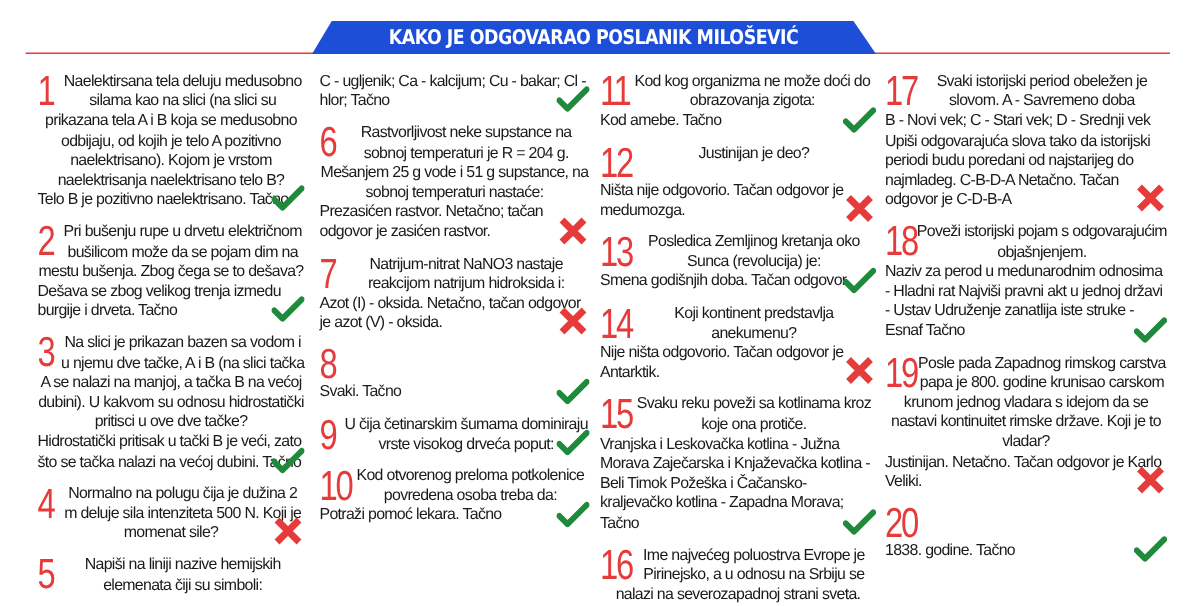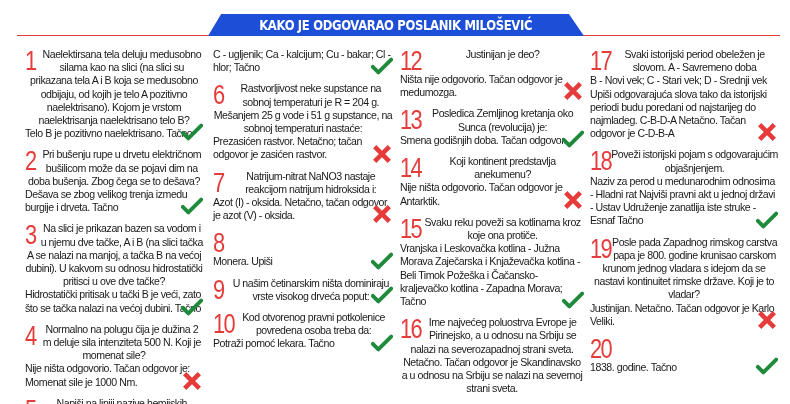--- a/index.html
+++ b/index.html
@@ -45,38 +45,37 @@
   <div class="q">
       <span class="num">1</span>
       <span class="txt">Naelektirsana tela deluju medusobno silama kao na slici (na slici su prikazana tela A i B koja se medusobno odbijaju, od kojih je telo A pozitivno naelektrisano). Kojom je vrstom naelektrisanja naelektrisano telo B?</span>
       <span class="ans">Telo B je pozitivno naelektrisano. Tačno</span>
       <span class="mark"><svg viewBox="0 0 24 20">
           <path d="M2 11 L8 17 L22 3" fill="none" stroke="#1f8a3c" stroke-width="4.2" stroke-linecap="round" stroke-linejoin="round"></path>
         </svg></span>
     </div>
   <div class="q">
       <span class="num">2</span>
-      <span class="txt">Pri bušenju rupe u drvetu električnom bušilicom može da se pojavi dim na doba bušenja. Zbog čega se to dešava?</span>
+      <span class="txt">Pri bušenju rupe u drvetu električnom bušilicom može da se pojam dim na mestu bušenja. Zbog čega se to dešava?</span>
       <span class="ans">Dešava se zbog velikog trenja izmedu burgije i drveta. Tačno</span>
       <span class="mark"><svg viewBox="0 0 24 20">
           <path d="M2 11 L8 17 L22 3" fill="none" stroke="#1f8a3c" stroke-width="4.2" stroke-linecap="round" stroke-linejoin="round"></path>
         </svg></span>
     </div>
   <div class="q">
       <span class="num">3</span>
       <span class="txt">Na slici je prikazan bazen sa vodom i u njemu dve tačke, A i B (na slici tačka A se nalazi na manjoj, a tačka B na većoj dubini). U kakvom su odnosu hidrostatički pritisci u ove dve tačke?</span>
       <span class="ans">Hidrostatički pritisak u tački B je veći, zato što se tačka nalazi na većoj dubini. Tačno</span>
       <span class="mark"><svg viewBox="0 0 24 20">
           <path d="M2 11 L8 17 L22 3" fill="none" stroke="#1f8a3c" stroke-width="4.2" stroke-linecap="round" stroke-linejoin="round"></path>
         </svg></span>
     </div>
   <div class="q">
       <span class="num">4</span>
       <span class="txt">Normalno na polugu čija je dužina 2 m deluje sila intenziteta 500 N. Koji je momenat sile?</span>
-      <span class="ans">Nije ništa odgovorio. Tačan odgovor je: Momenat sile je 1000 Nm.</span>
       <span class="mark"><svg viewBox="0 0 24 20">
           <path d="M4 2 L20 18 M20 2 L4 18" fill="none" stroke="#e63b3b" stroke-width="5" stroke-linecap="butt"></path>
         </svg></span>
     </div>
   <div class="q">
       <span class="num">5</span>
       <span class="txt">Napiši na liniji nazive hemijskih elemenata čiji su simboli:</span>
     </div>
 </div>
 <div class="col c2">
@@ -97,42 +96,50 @@
   <div class="q">
       <span class="num">7</span>
       <span class="txt">Natrijum-nitrat NaNO3 nastaje reakcijom natrijum hidroksida i:</span>
       <span class="ans">Azot (I) - oksida. Netačno, tačan odgovor je azot (V) - oksida.</span>
       <span class="mark"><svg viewBox="0 0 24 20">
           <path d="M4 2 L20 18 M20 2 L4 18" fill="none" stroke="#e63b3b" stroke-width="5" stroke-linecap="butt"></path>
         </svg></span>
     </div>
   <div class="q">
       <span class="num">8</span>
-      <span class="ans">Monera. Upiši</span>
+      <span class="ans">Svaki. Tačno</span>
       <span class="mark"><svg viewBox="0 0 24 20">
           <path d="M2 11 L8 17 L22 3" fill="none" stroke="#1f8a3c" stroke-width="4.2" stroke-linecap="round" stroke-linejoin="round"></path>
         </svg></span>
     </div>
   <div class="q">
       <span class="num">9</span>
-      <span class="txt">U našim četinarskim ništa dominiraju vrste visokog drveća poput:</span>
+      <span class="txt">U čija četinarskim šumama dominiraju vrste visokog drveća poput:</span>
       <span class="mark"><svg viewBox="0 0 24 20">
           <path d="M2 11 L8 17 L22 3" fill="none" stroke="#1f8a3c" stroke-width="4.2" stroke-linecap="round" stroke-linejoin="round"></path>
         </svg></span>
     </div>
   <div class="q">
       <span class="num two">10</span>
-      <span class="txt">Kod otvorenog pravni potkolenice povredena osoba treba da:</span>
+      <span class="txt">Kod otvorenog preloma potkolenice povredena osoba treba da:</span>
       <span class="ans">Potraži pomoć lekara. Tačno</span>
       <span class="mark"><svg viewBox="0 0 24 20">
           <path d="M2 11 L8 17 L22 3" fill="none" stroke="#1f8a3c" stroke-width="4.2" stroke-linecap="round" stroke-linejoin="round"></path>
         </svg></span>
     </div>
 </div>
 <div class="col c3">
+  <div class="q">
+      <span class="num two">11</span>
+      <span class="txt">Kod kog organizma ne može doći do obrazovanja zigota:</span>
+      <span class="ans">Kod amebe. Tačno</span>
+      <span class="mark"><svg viewBox="0 0 24 20">
+          <path d="M2 11 L8 17 L22 3" fill="none" stroke="#1f8a3c" stroke-width="4.2" stroke-linecap="round" stroke-linejoin="round"></path>
+        </svg></span>
+    </div>
   <div class="q">
       <span class="num two">12</span>
       <span class="txt">Justinijan je deo?</span>
       <span class="ans">Ništa nije odgovorio. Tačan odgovor je medumozga.</span>
       <span class="mark"><svg viewBox="0 0 24 20">
           <path d="M4 2 L20 18 M20 2 L4 18" fill="none" stroke="#e63b3b" stroke-width="5" stroke-linecap="butt"></path>
         </svg></span>
     </div>
   <div class="q">
       <span class="num two">13</span>

